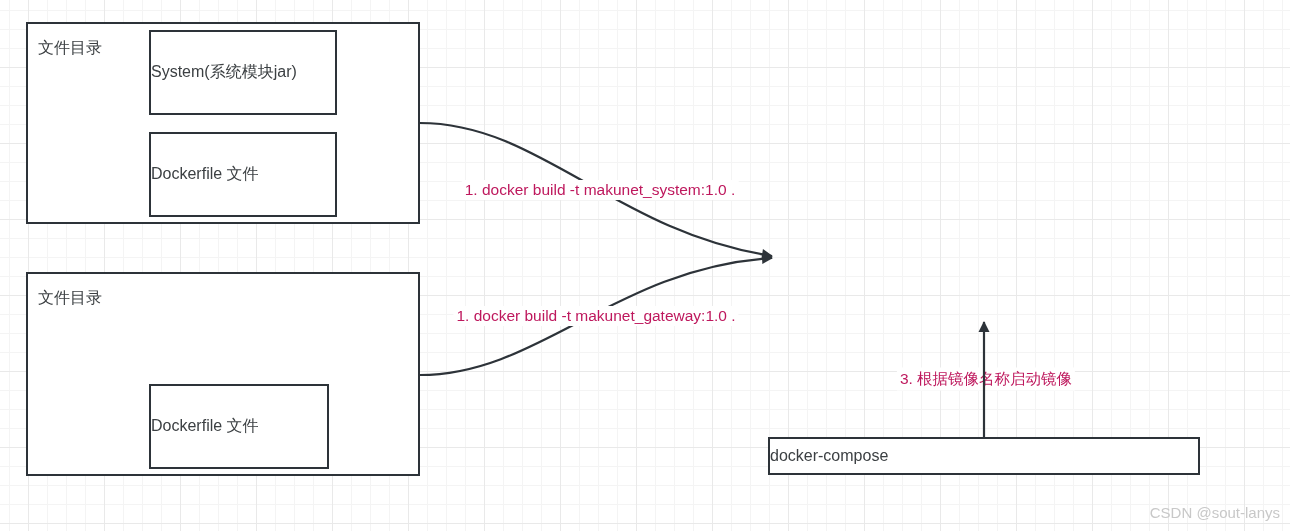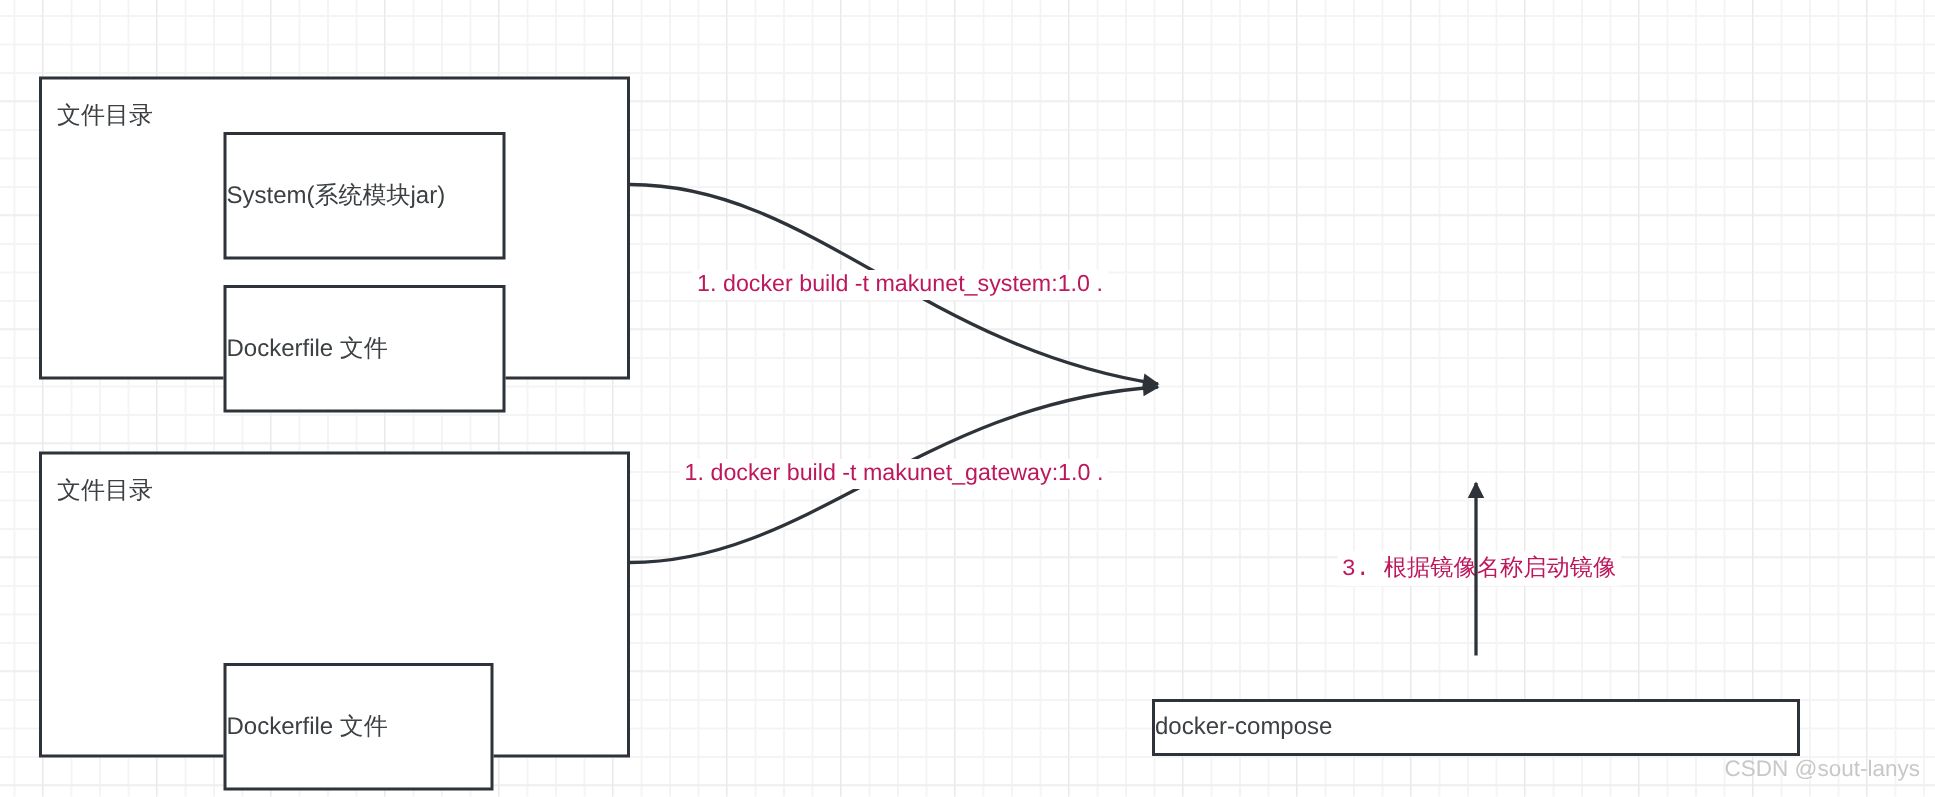--- a/index.html
+++ b/index.html
@@ -18,21 +18,20 @@
       linear-gradient(to bottom,#f4f4f4 1px,transparent 1px);
     background-size:76px 76px,76px 76px,19px 19px,19px 19px;
     background-position:28px 0,0 67px,9px 0,0 10px;
   }
   .box{
     position:absolute;
     background:#ffffff;
     border:2px solid #2d3339;
     box-sizing:border-box;
     color:#3c4043;
-    margin-top:29px;
   }
   .group{z-index:1;}
   .group-label{
     position:absolute;left:10px;top:14px;
     font-size:16px;color:#3c4043;white-space:nowrap;
   }
   .node{
     display:flex;align-items:center;justify-content:flex-start;
     text-align:center;font-size:16px;z-index:2;
   }
@@ -71,21 +70,21 @@
     <div class="box node" style="left:121px;top:110px;width:180px;height:85px;">
       <span>Dockerfile 文件</span>
     </div>
   </div>
 
 
   <div class="box node" style="left:768px;top:437px;width:432px;height:38px;">
     <span>docker-compose</span>
   </div>
 
-  <div class="edge-label under" style="left:986px;top:379px;font-family:Liberation Mono, monospace;">3. 根据镜像名称启动镜像</div>
+  <div class="edge-label under" style="left:986px;top:379px;">3. 根据镜像名称启动镜像</div>
 
   <svg class="edges" width="1290" height="531" viewBox="0 0 1290 531">
     <defs>
       <marker id="arrow" viewBox="0 0 13 13" refX="11" refY="6.5" markerWidth="13" markerHeight="13" markerUnits="userSpaceOnUse" orient="auto">
         <path d="M1,1 L12,6.5 L1,12 Z" fill="#2d3339"></path>
       </marker>
     </defs>
     <path d="M 420 123 C 540 123 615 232 772 256" fill="none" stroke="#2d3339" stroke-width="2.2" marker-end="url(#arrow)"></path>
     <path d="M 420 375 C 540 375 615 268 772 258" fill="none" stroke="#2d3339" stroke-width="2.2" marker-end="url(#arrow)"></path>
     <path d="M 984 437 L 984 322" fill="none" stroke="#2d3339" stroke-width="2.2" marker-end="url(#arrow)"></path>

